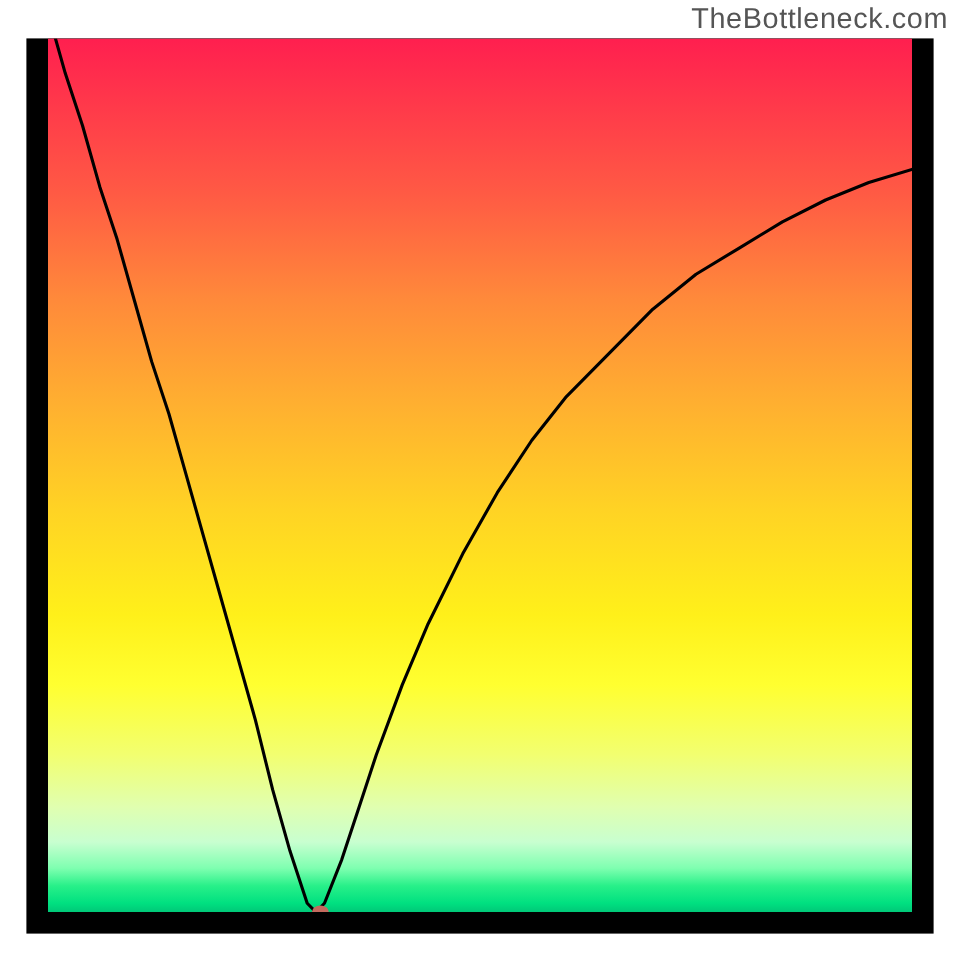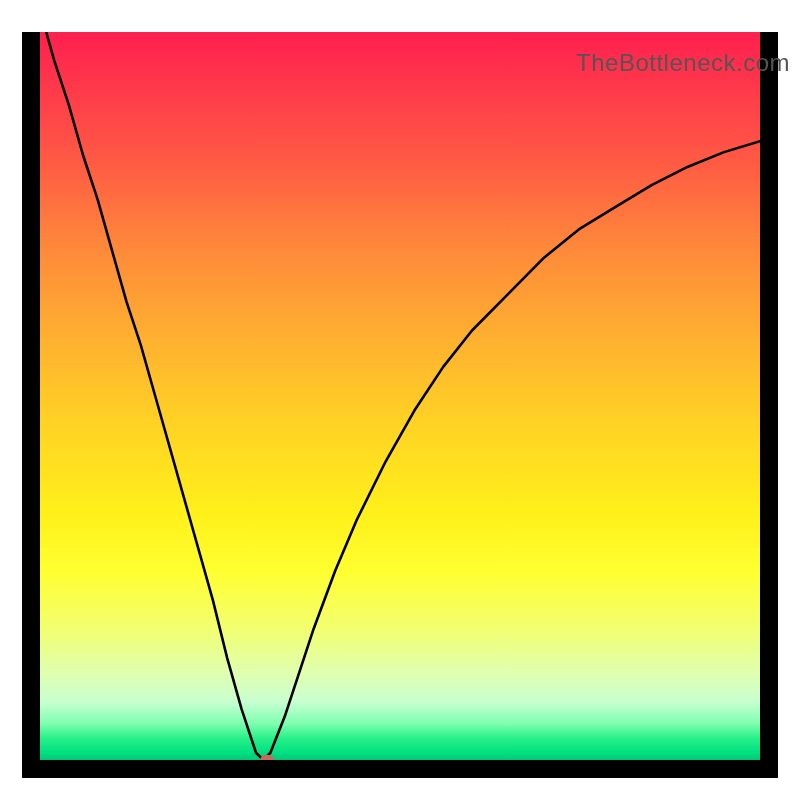--- a/index.html
+++ b/index.html
@@ -19,21 +19,20 @@
   .watermark {
     position: absolute;
     top: 2px;
     right: 10px;
     font-size: 24px;
     color: #555;
     font-weight: 500;
     letter-spacing: 0.5px;
     z-index: 10;
     user-select: none;
-    margin-top: 47px;
   }
   .frame {
     position: absolute;
     left: 22px;
     top: 32px;
     width: 756px;
     height: 746px;
     background: #000;
   }
   .plot {

